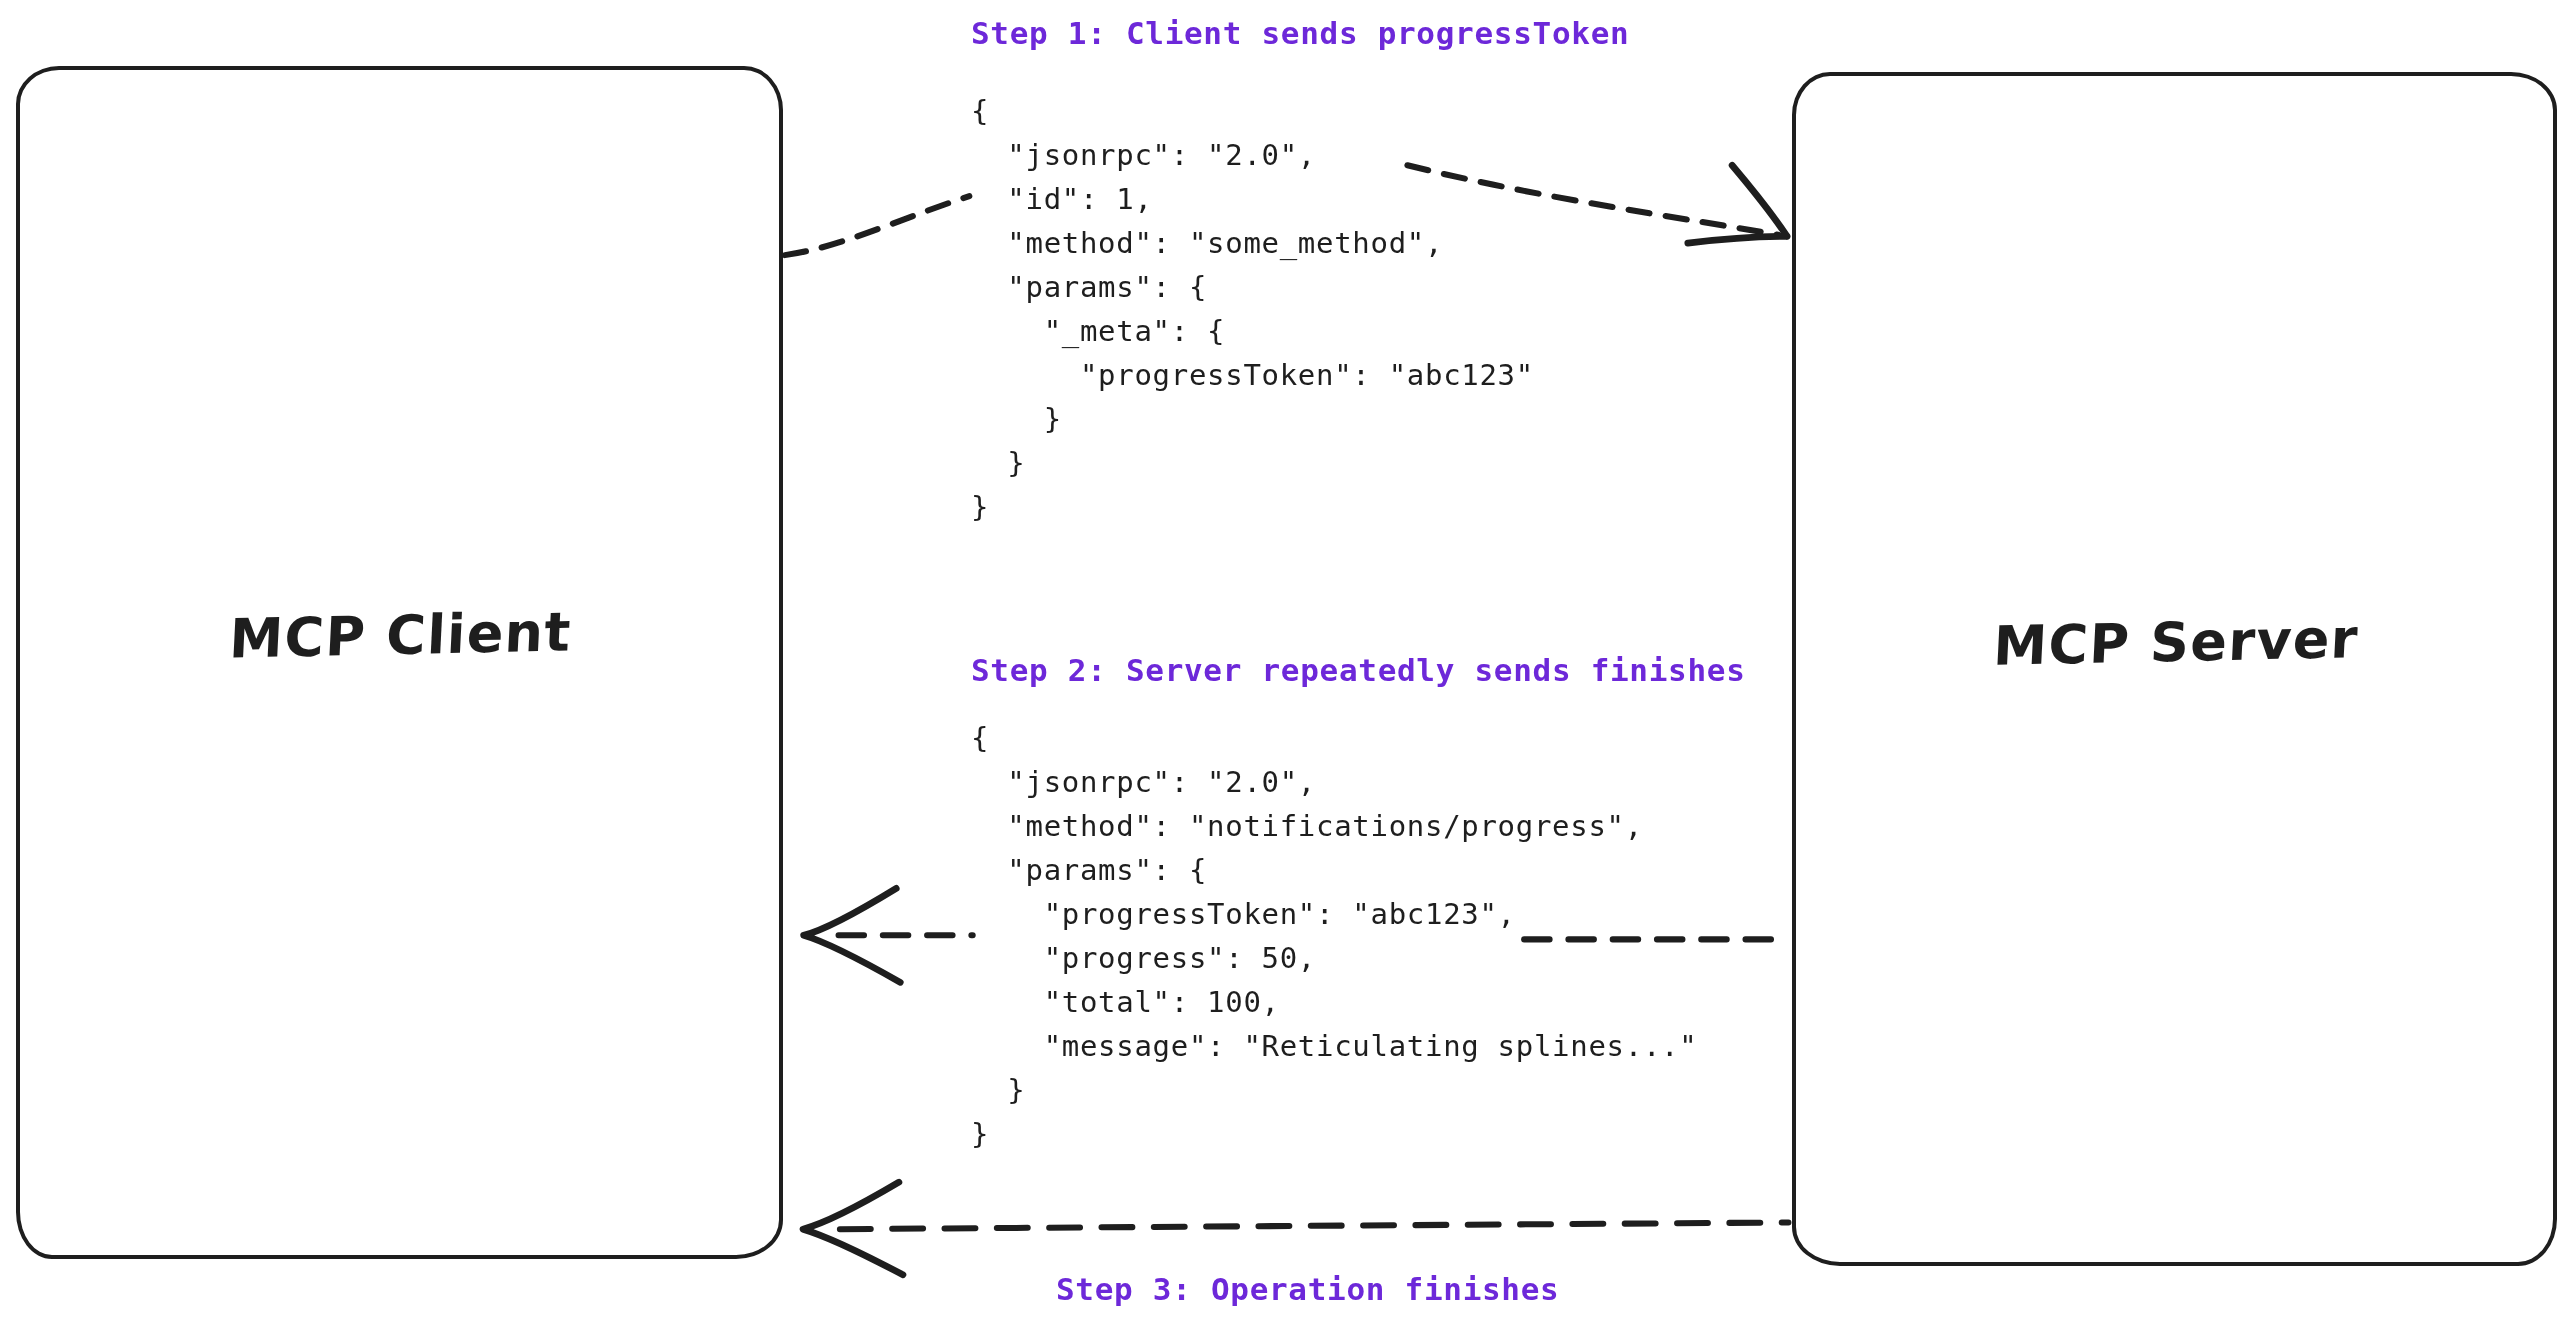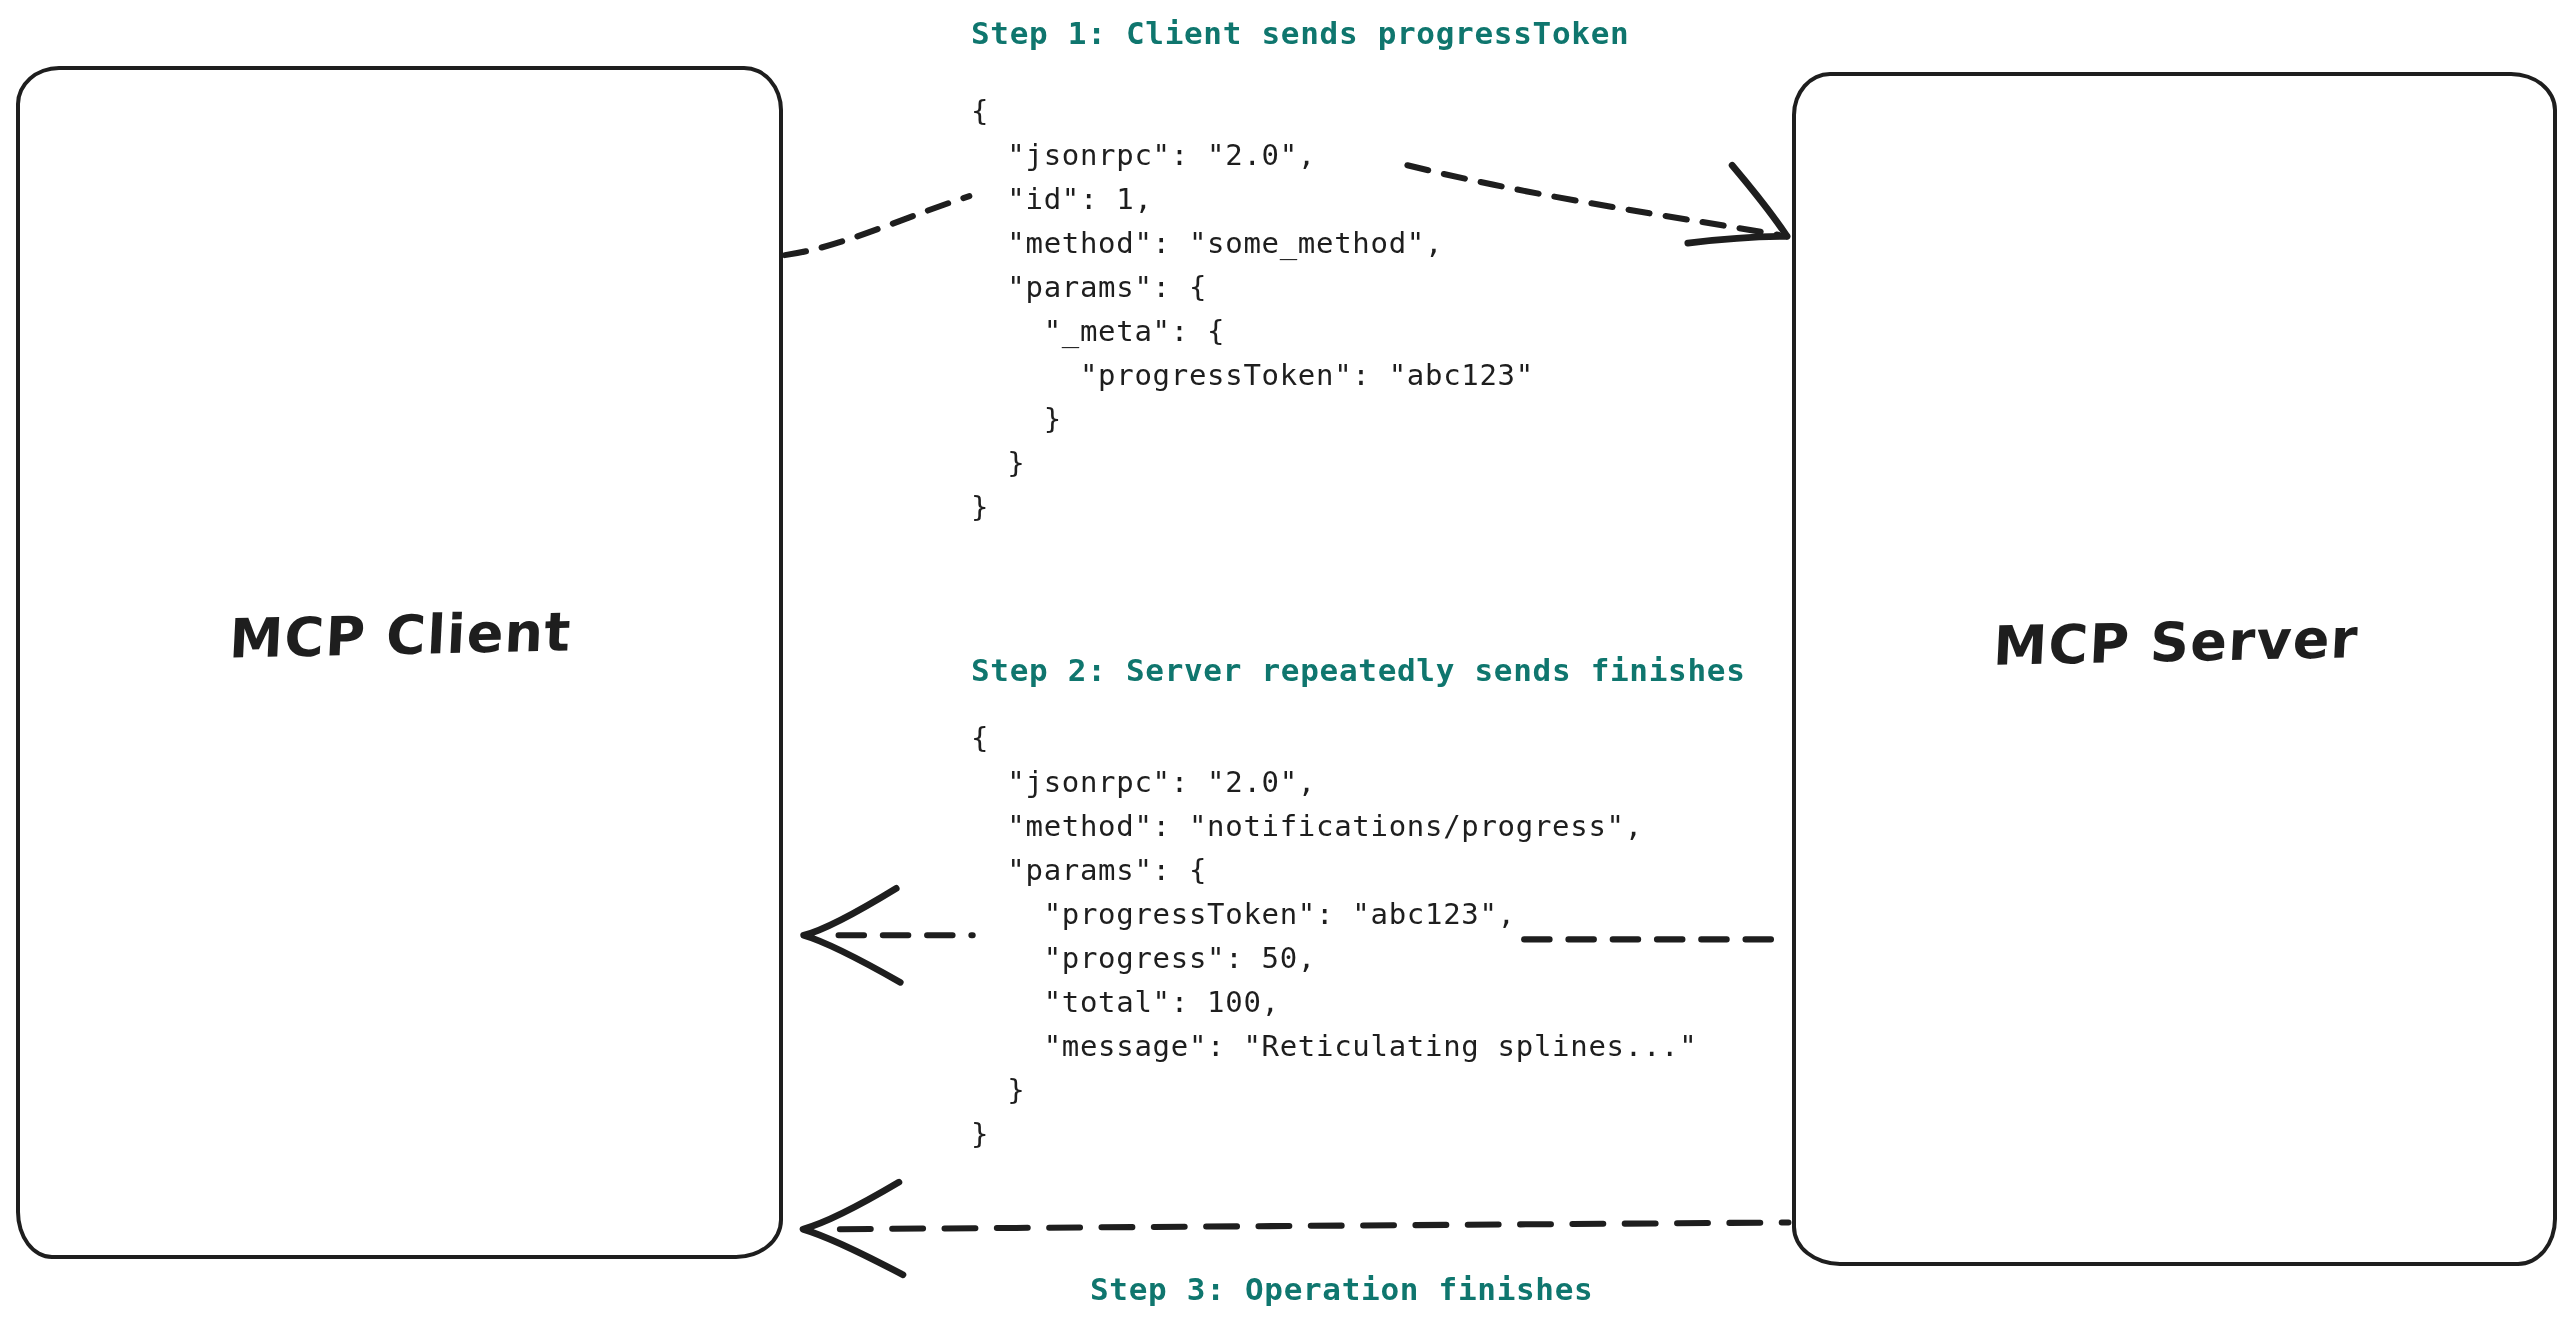--- a/index.html
+++ b/index.html
@@ -45,37 +45,37 @@
     font-weight: bold;
     letter-spacing: 1.3px;
     color: #1e1e1e;
     transform: rotate(-1.2deg) skewX(-4deg) translateY(-27px);
     white-space: nowrap;
   }
   .step-title {
     position: absolute;
     font-size: 31px;
     font-weight: bold;
-    color: #0f766e;
+    color: #6d28d9;
     white-space: nowrap;
     letter-spacing: 0.7px;
   }
   .code-block {
     position: absolute;
     font-size: 29px;
     line-height: 44px;
     color: #1e1e1e;
     white-space: pre;
     letter-spacing: 0.7px;
   }
   #step1-title { left: 971px; top: 14.8px; }
   #step1-code  { left: 971px; top: 89px; }
   #step2-title { left: 971px; top: 652px; }
   #step2-code  { left: 971px; top: 716px; }
-  #step3-title { left: 1090px; top: 1271px; }
+  #step3-title { left: 1056px; top: 1271px; }
   #arrow-layer {
     position: absolute;
     left: 0;
     top: 0;
     width: 2576px;
     height: 1328px;
     pointer-events: none;
   }
   .dashed-line {
     fill: none;

